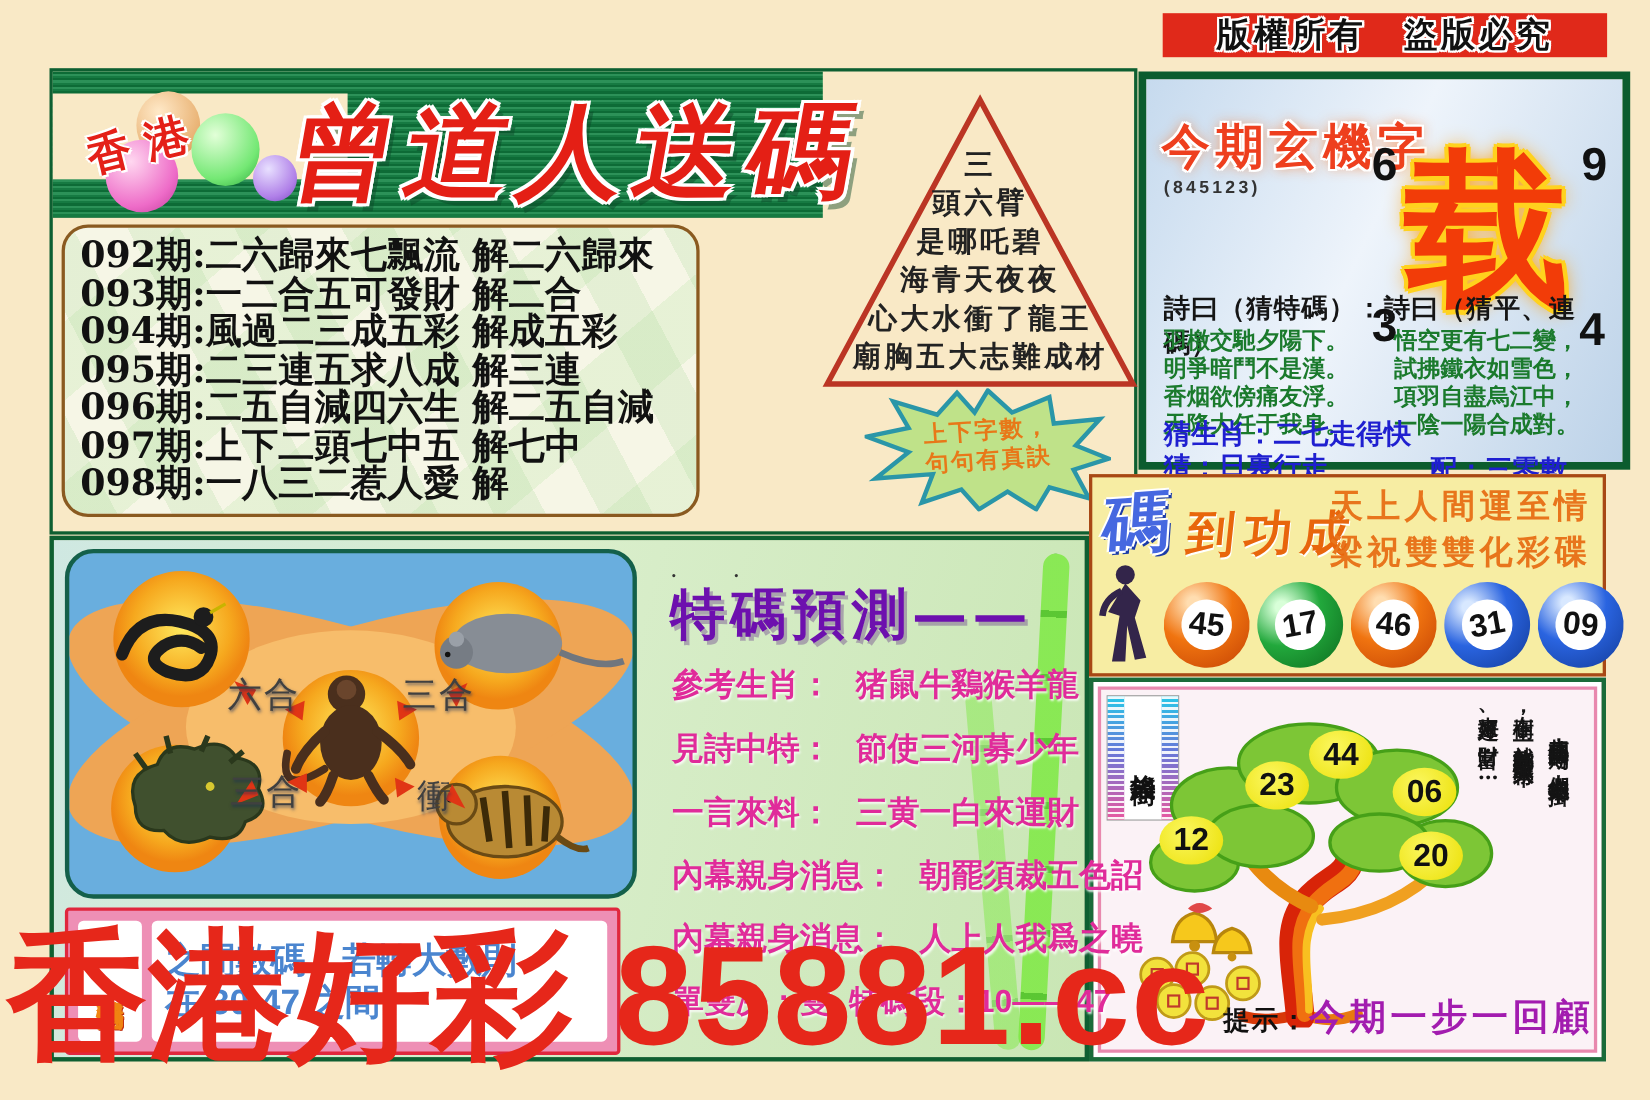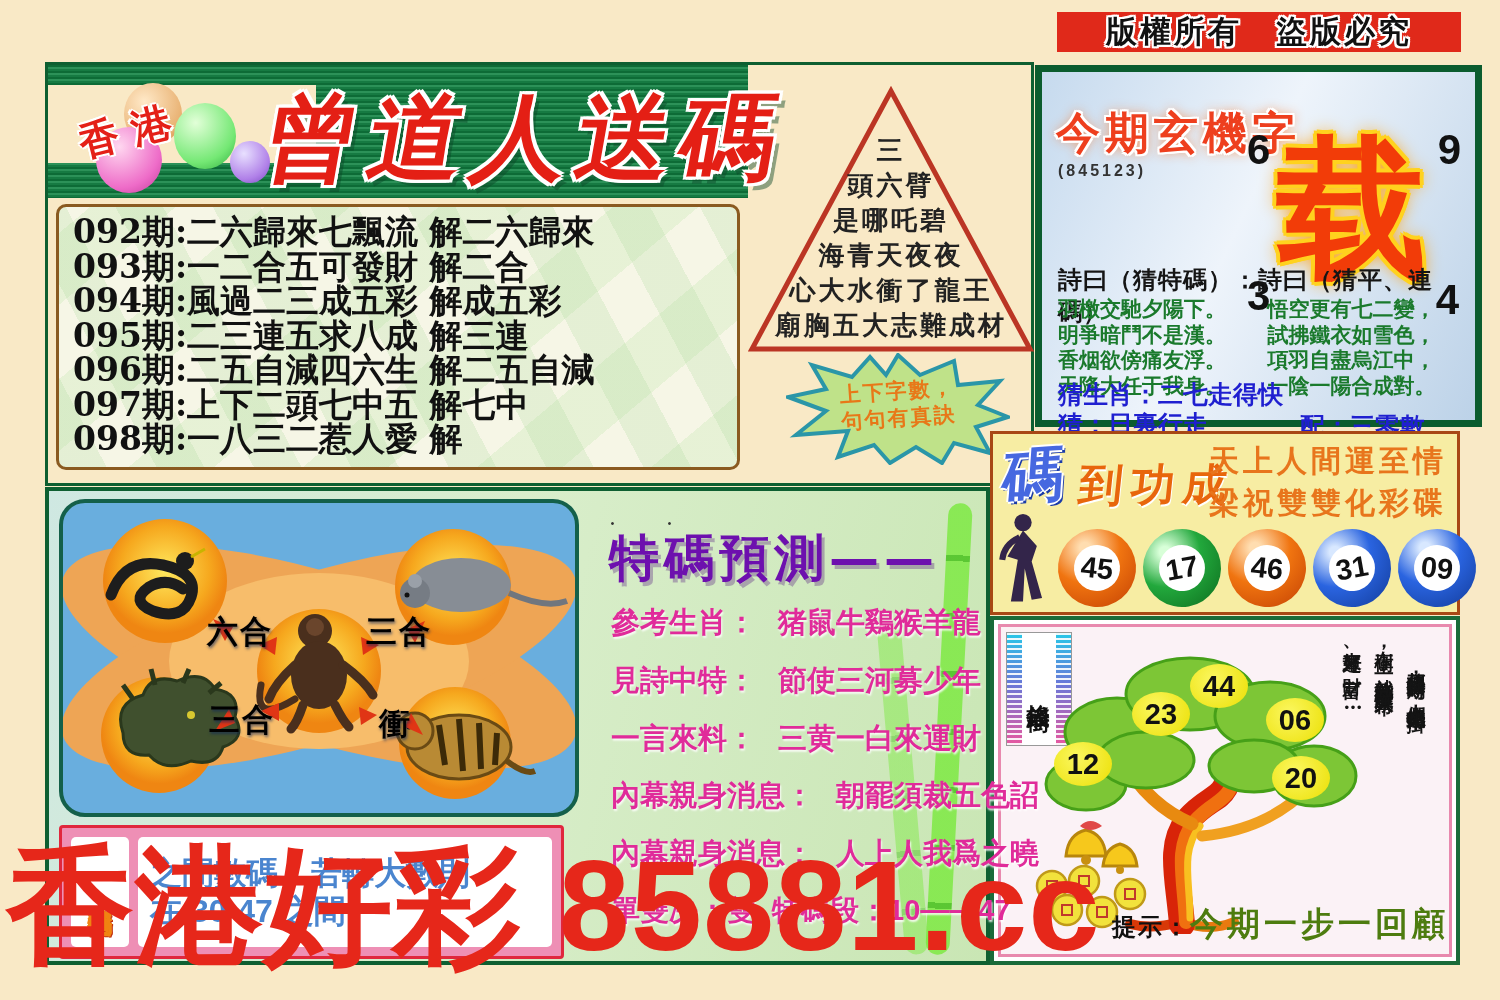--- a/index.html
+++ b/index.html
@@ -23,21 +23,21 @@
   .balloons .b1{left:62px;top:2px;width:58px;height:62px;background:radial-gradient(circle at 35% 30%,#ffe9c8,#e8b070 70%,#c88440);}
   .balloons .b2{left:112px;top:22px;width:62px;height:66px;background:radial-gradient(circle at 35% 30%,#e2ffd8,#74e874 65%,#2caa3c);}
   .balloons .b3{left:34px;top:46px;width:66px;height:66px;background:radial-gradient(circle at 35% 30%,#ffd8f0,#ee6cc8 65%,#c03898);}
   .balloons .b4{left:168px;top:60px;width:40px;height:42px;background:radial-gradient(circle at 35% 30%,#e8e0ff,#b080e8 65%,#7a48c0);}
   .hk{position:absolute;left:16px;top:22px;font-size:40px;font-weight:bold;color:#e42018;
     transform:rotate(-14deg);letter-spacing:14px;white-space:nowrap;
     text-shadow:-2px 0 #fff,2px 0 #fff,0 -2px #fff,0 2px #fff,2px 2px #fff,-2px -2px #fff;}
   .main-title{position:absolute;left:218px;top:10px;font-size:94px;font-weight:bold;color:#e41f15;
     transform:skewX(-10deg);letter-spacing:10px;white-space:nowrap;
     text-shadow:-3px 0 #fff,3px 0 #fff,0 -3px #fff,0 3px #fff,-3px -3px #fff,3px 3px #fff,-3px 3px #fff,3px -3px #fff,7px 7px 0 rgba(10,70,40,.45);}
-  .periods{position:absolute;left:8px;top:139px;width:684px;height:266px;border:3px solid #8a5a20;border-radius:10px;
+  .periods{position:absolute;left:8px;top:139px;width:580px;height:266px;border:3px solid #8a5a20;border-radius:24px;
     background:#f6f6e6;
     background-image:repeating-linear-gradient(62deg,rgba(165,215,150,.22) 0 42px,rgba(255,255,255,0) 42px 86px),
       repeating-linear-gradient(-40deg,rgba(185,228,165,.25) 0 55px,rgba(252,250,238,0) 55px 112px);
     padding:8px 14px;box-sizing:border-box;}
   .period-row{font-size:33px;font-weight:bold;color:#111;line-height:34.5px;white-space:nowrap;}
 
   .triangle{position:absolute;left:698px;top:20px;width:290px;height:272px;}
   .tri-lines{position:absolute;left:0;top:48px;width:100%;display:flex;flex-direction:column;align-items:center;}
   .tri-lines div{font-size:26px;font-weight:bold;color:#222;line-height:35px;letter-spacing:3px;white-space:nowrap;}
 
@@ -98,31 +98,31 @@
     background:radial-gradient(circle at 40% 35%,#fbf760,#eee416 80%);
     display:flex;align-items:center;justify-content:center;
     font-family:"Liberation Sans",sans-serif;font-size:29px;font-weight:bold;color:#111;}
   .chip1{left:196px;top:44px;} .chip2{left:138px;top:72px;} .chip3{left:272px;top:78px;}
   .chip4{left:60px;top:122px;} .chip5{left:278px;top:136px;}
   .t-vcol{position:absolute;writing-mode:vertical-rl;text-orientation:upright;font-size:19px;font-weight:bold;
     letter-spacing:2px;color:#141414;}
   .v1{right:26px;top:36px;height:300px;} .v2{right:58px;top:16px;height:312px;} .v3{right:90px;top:16px;height:190px;}
   .t-hint{position:absolute;left:118px;bottom:14px;white-space:nowrap;}
   .t-hint .hl{font-size:24px;font-weight:bold;color:#111;letter-spacing:2px;}
-  .t-hint .ht{font-size:33px;font-weight:bold;color:#4d7c0f;letter-spacing:4px;}
+  .t-hint .ht{font-size:33px;font-weight:bold;color:#a21caf;letter-spacing:4px;}
 
   
   .south{left:45px;top:487px;width:945px;height:478px;border:4px solid #0e5f31;box-sizing:border-box;
     background:linear-gradient(105deg,#cfe8e2,#d9eecb 45%,#c9e6b4);}
   .dots{position:absolute;left:560px;top:18px;color:#333;font-size:22px;letter-spacing:14px;}
 
   .animals{position:absolute;left:10px;top:8px;width:520px;height:318px;border:4px solid #14604a;border-radius:26px;
     background:#69aede;overflow:hidden;box-sizing:border-box;}
   .animals svg{position:absolute;left:0;top:0;}
-  .lab{position:absolute;color:#000000;font-weight:bold;font-size:31px;letter-spacing:2px;
+  .lab{position:absolute;color:#404040;font-weight:normal;font-size:31px;letter-spacing:2px;
     text-shadow:1px 2px 3px rgba(15,40,90,.65);}
   .lab1{left:144px;top:108px;} .lab2{left:303px;top:108px;} .lab3{left:146px;top:196px;} .lab4{left:316px;top:200px;}
 
   .rangebox{position:absolute;left:10px;top:334px;width:505px;height:134px;border:3px solid #e0273d;border-radius:4px;
     background:#ee8fb5;display:flex;padding:9px;box-sizing:border-box;gap:9px;}
   .r-label{width:58px;background:#fff;border-radius:5px;display:flex;align-items:center;justify-content:center;}
   .r-label span{writing-mode:vertical-rl;text-orientation:upright;font-size:25px;font-weight:bold;color:#f08412;letter-spacing:1px;
     text-shadow:1px 1px 0 #c03010;}
   .r-main{flex:1;background:#fff;border-radius:5px;padding:2px 12px;display:flex;flex-direction:column;justify-content:center;}
   .r-line{color:#4a85cf;font-weight:bold;font-size:32px;line-height:38px;font-family:"Liberation Sans",sans-serif;white-space:nowrap;}

